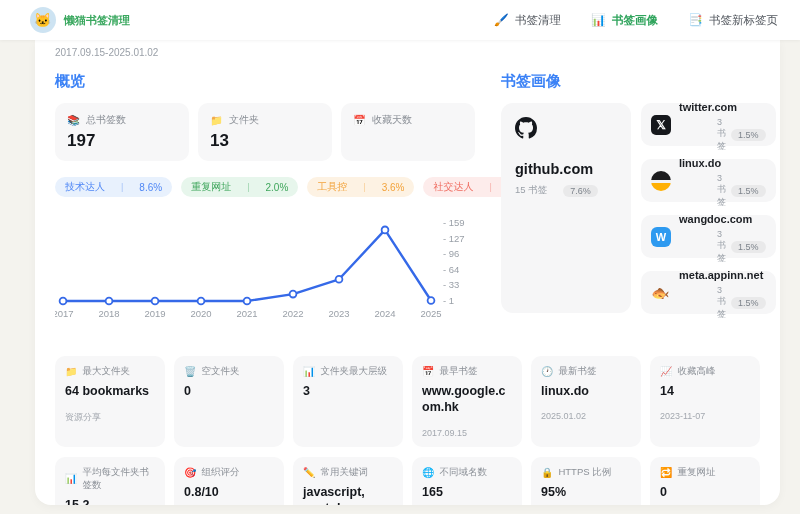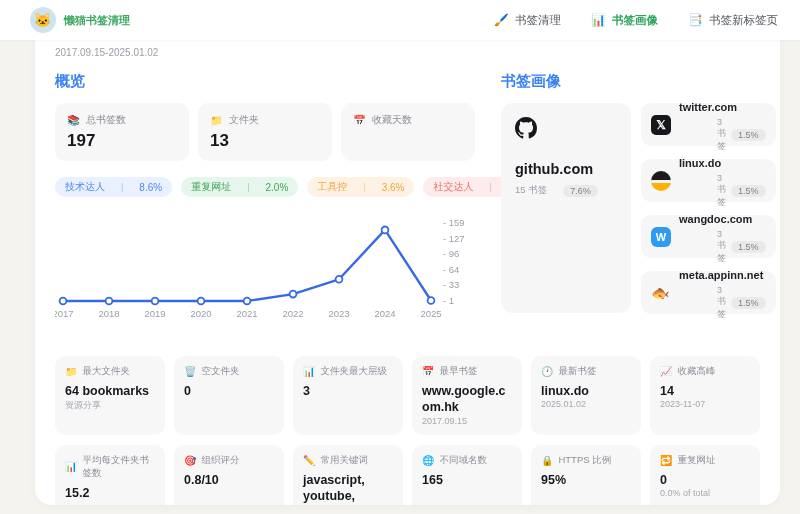--- a/index.html
+++ b/index.html
@@ -64,21 +64,21 @@
   .d-domain{font-size:11px;font-weight:bold;color:#1c1f24;}
   .d-meta{display:flex;align-items:center;gap:5px;font-size:9px;color:#9aa0a8;margin-top:2px;margin-left:38px;}
 
   
   .detail-grid{display:grid;grid-template-columns:repeat(6,1fr);gap:9px;margin-top:10px;}
   .detail-grid.first{margin-top:24px;}
   .detail-card{background:#f7f7f8;border-radius:10px;padding:9px 10px;min-height:55px;}
   .dc-head{display:flex;align-items:center;gap:5px;font-size:9.5px;color:#8b9097;}
   .dc-head .ic{font-size:10px;}
   .dc-value{font-size:12.5px;font-weight:bold;color:#15181d;margin-top:5px;line-height:1.3;word-break:break-word;}
-  .dc-sub{font-size:9px;color:#a3a8af;margin-top:0;}
+  .dc-sub{font-size:9px;color:#a3a8af;margin-top:12px;}
 </style>
 </head>
 <body>
 
 <header class="topbar">
   <div class="brand">
     <span class="logo">🐱</span>
     <span class="app-title">懒猫书签清理</span>
   </div>
   <nav class="topnav">

